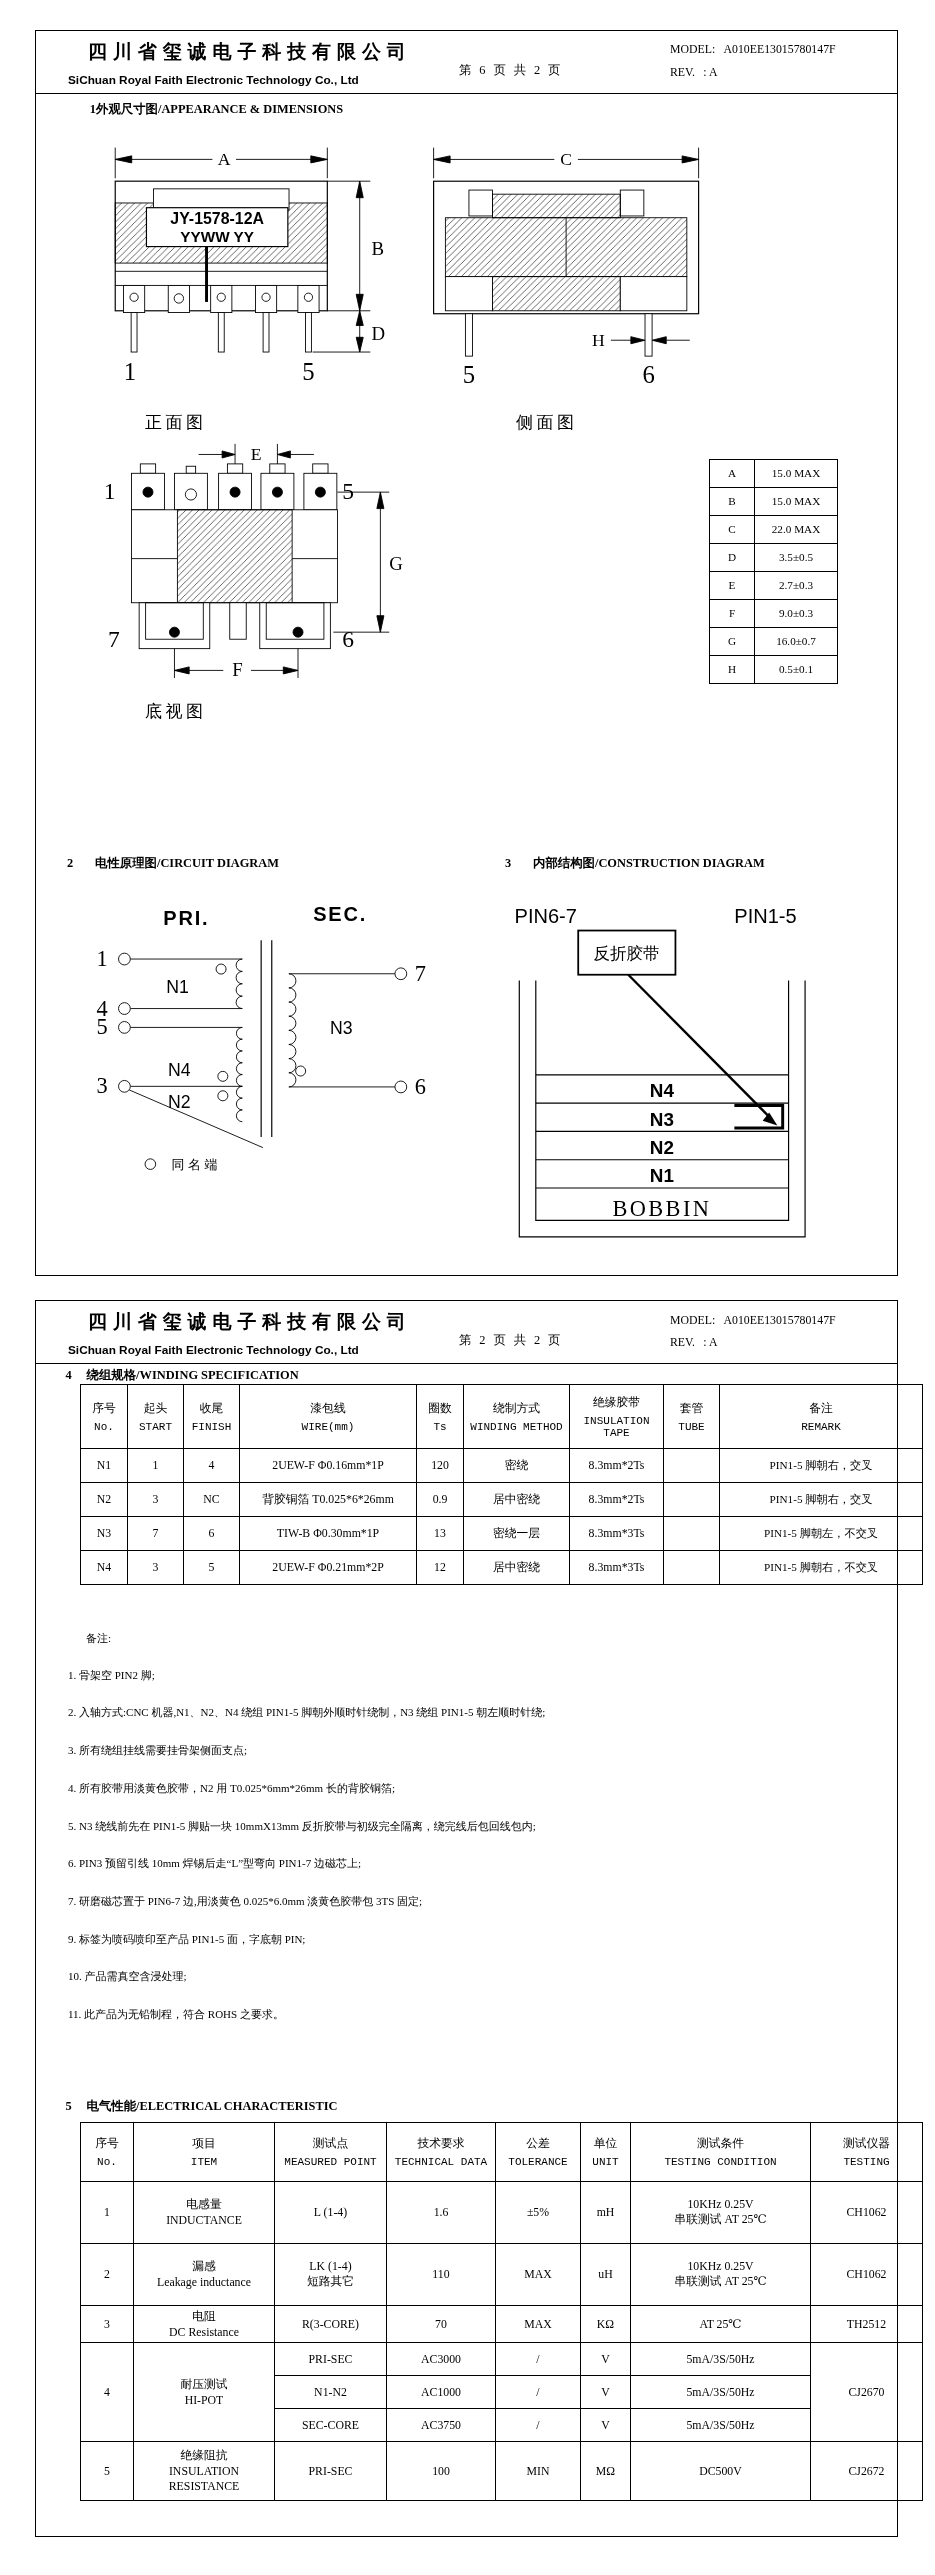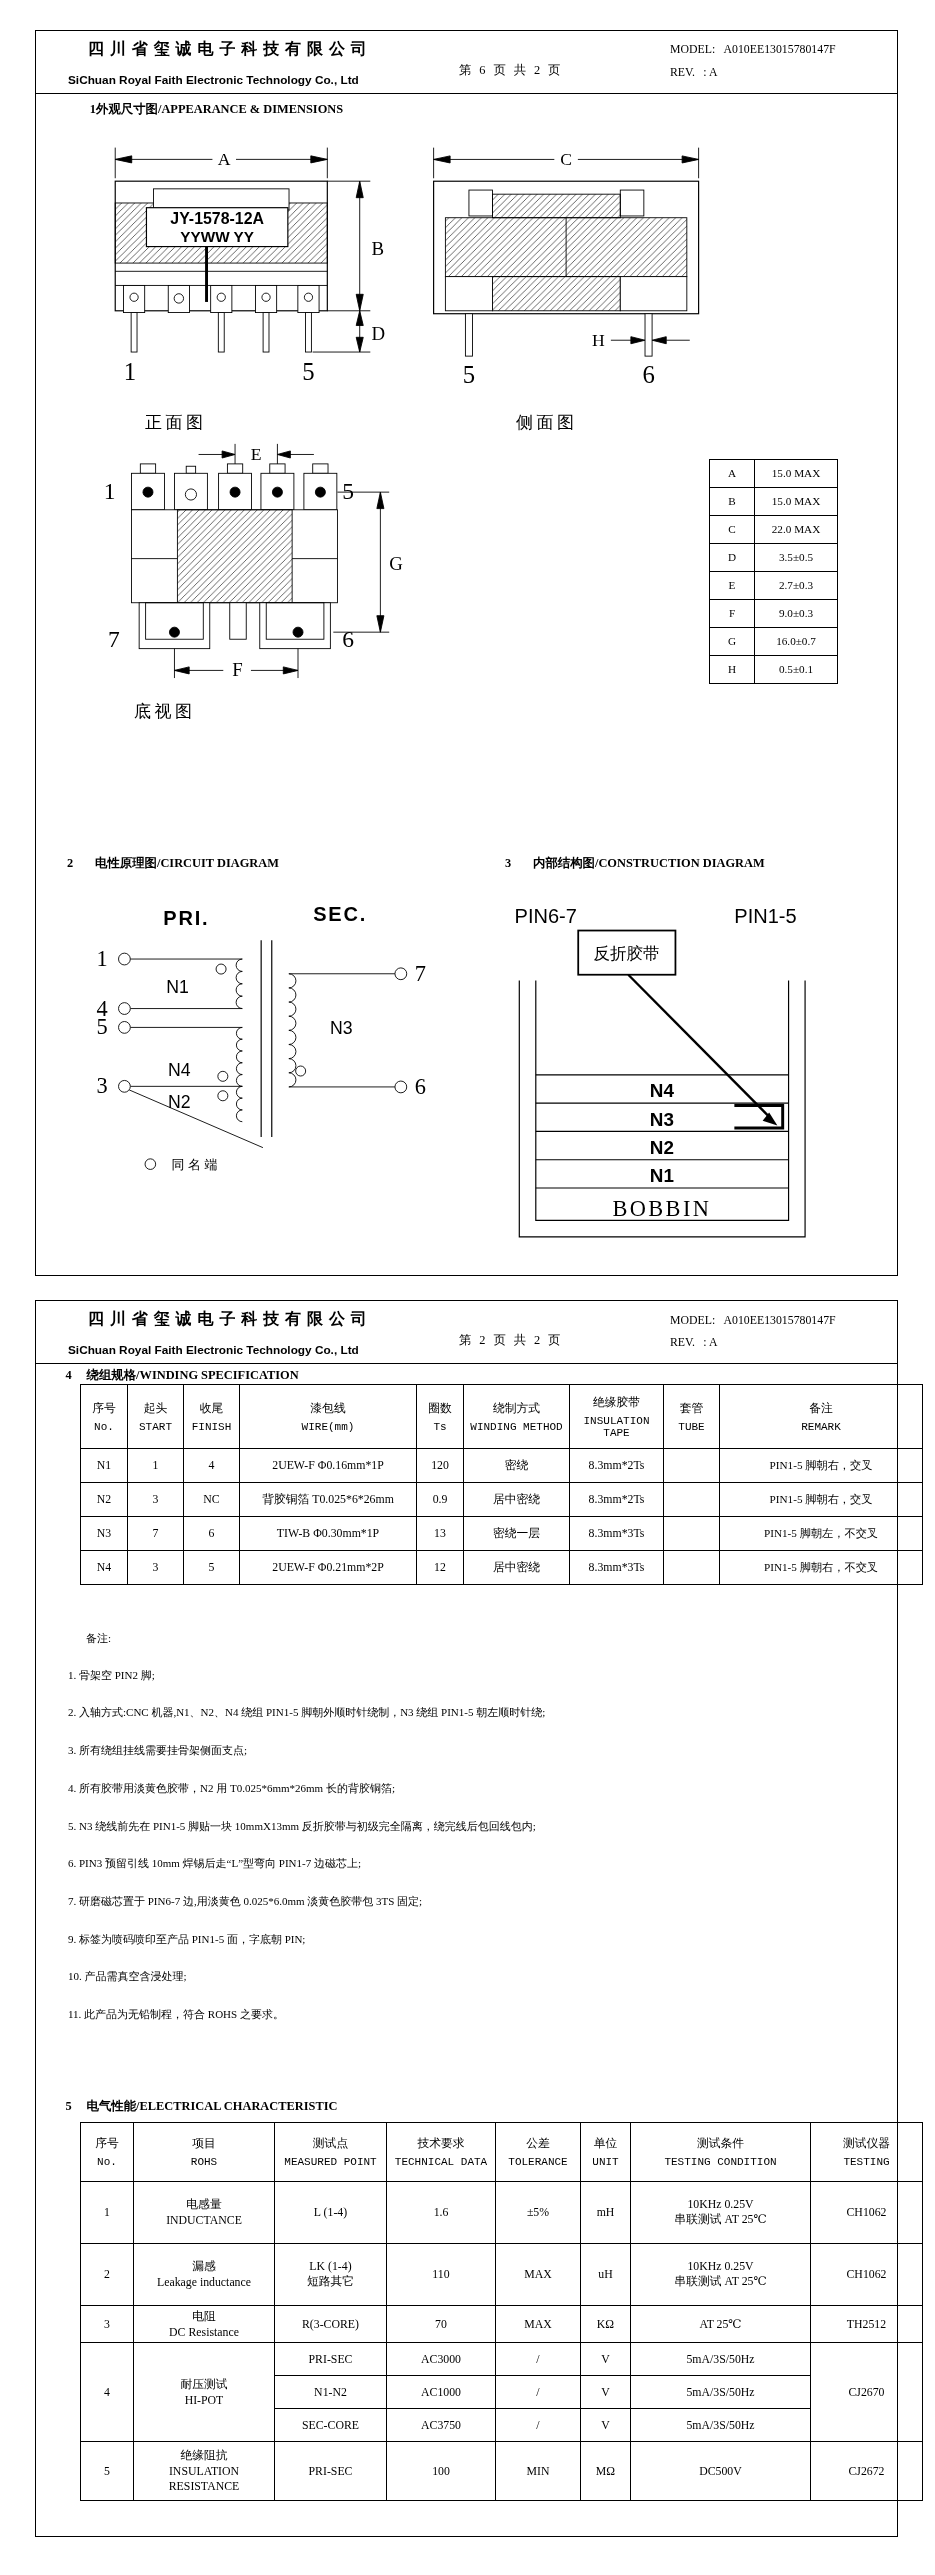--- a/index.html
+++ b/index.html
@@ -4,21 +4,21 @@
 <style>
   html,body { margin:0; padding:0; background:#ffffff; }
   body { width:935px; height:2576px; position:relative; color:#000;
          font-family:"Liberation Serif","DejaVu Serif",serif; }
   .page { position:absolute; left:35px; width:861px; background:#fff;
           border:1.2px solid #000; }
   #page1 { top:29.5px;  height:1244px; }
   #page2 { top:1300px; height:1235px; }
   .abs { position:absolute; }
   .serif { font-family:"Liberation Serif","DejaVu Serif",serif; }
-  .company-cn { left:52px; top:8.3px; font-size:16px; font-weight:bold; letter-spacing:5.9px; }
+  .company-cn { left:52px; top:8.3px; font-size:19px; font-weight:bold; letter-spacing:5.9px; }
   .company-en { left:32px; top:42px; font-size:11.8px; font-weight:bold;
                 font-family:"Liberation Sans","DejaVu Sans",sans-serif; }
   .hdr-rule { left:0; right:0; top:62px; border-top:1.8px solid #000; height:0; }
   .page-label { left:423px; top:31px; font-size:12.4px; letter-spacing:2.4px; }
   .model-row, .rev-row { left:634px; font-size:11.8px; }
   .model-row { top:11.8px; } .rev-row { top:34px; }
   .model-row span, .rev-row span { margin-right:8.3px; }
   .sec-title { font-size:12.4px; font-weight:bold; }
   .sec-title .num { display:inline-block; width:28px; }
   .caption { font-size:17px; letter-spacing:3.5px; }
@@ -219,21 +219,21 @@
     <g stroke="#000" fill="none" stroke-width="1.5">
       <line x1="155" y1="358" x2="155" y2="408"></line>
         <line x1="365" y1="358" x2="365" y2="408"></line>
       <line x1="155" y1="395" x2="238" y2="395"></line>
         <line x1="285" y1="395" x2="365" y2="395"></line>
       <polygon points="155,395 180,389 180,401" fill="#000"></polygon>
         <polygon points="365,395 340,389 340,401" fill="#000"></polygon>
     </g>
     <text x="262" y="405" font-size="32" text-anchor="middle">F</text>
   </svg>
-  <div class="abs caption serif" style="left:98px; top:669px;">底视图</div>
+  <div class="abs caption serif" style="left:109px; top:669px;">底视图</div>
 
   <table class="abs dimtab serif" style="left:673px; top:428px;">
     <colgroup>
         <col style="width:45px">
         <col style="width:83px">
       </colgroup>
     <tbody>
         <tr>
           <td>A</td>
           <td>15.0 MAX</td>
@@ -500,21 +500,21 @@
         <col style="width:112px">
     </colgroup>
     <tbody>
         <tr style="height:59px">
       <td>
             <div class="hcn">序号</div>
             <div class="hen">No.</div>
           </td>
       <td>
             <div class="hcn">项目</div>
-            <div class="hen">ROHS</div>
+            <div class="hen">ITEM</div>
           </td>
       <td>
             <div class="hcn">测试点</div>
             <div class="hen">MEASURED POINT</div>
           </td>
       <td>
             <div class="hcn">技术要求</div>
             <div class="hen">TECHNICAL DATA</div>
           </td>
       <td>

